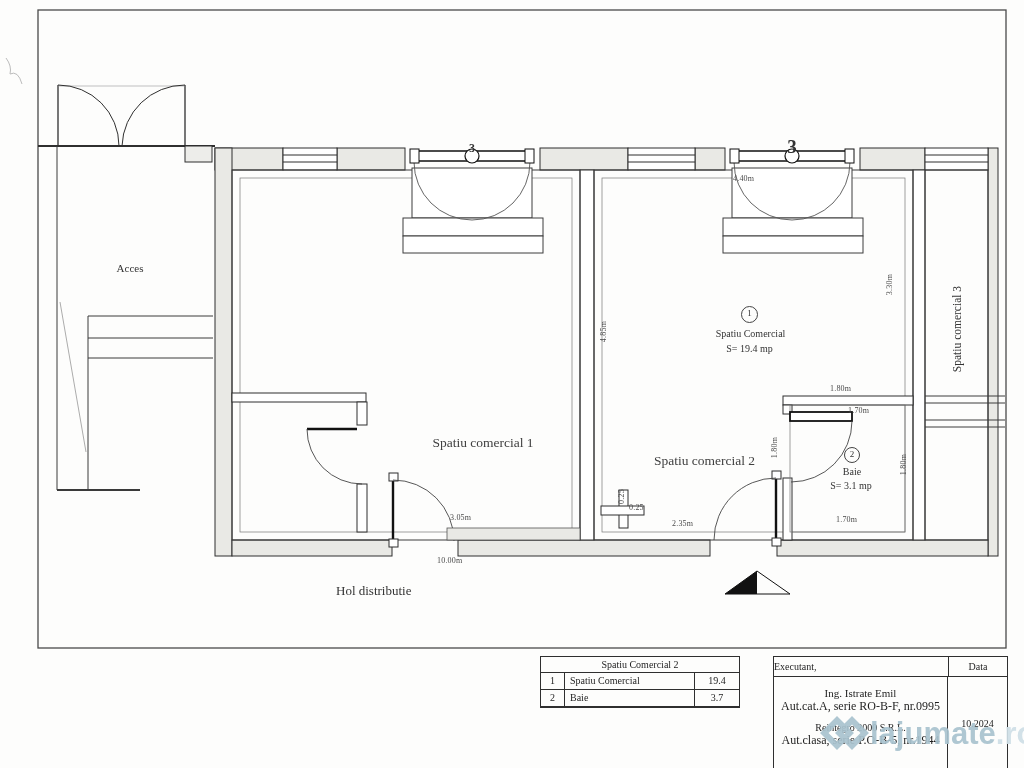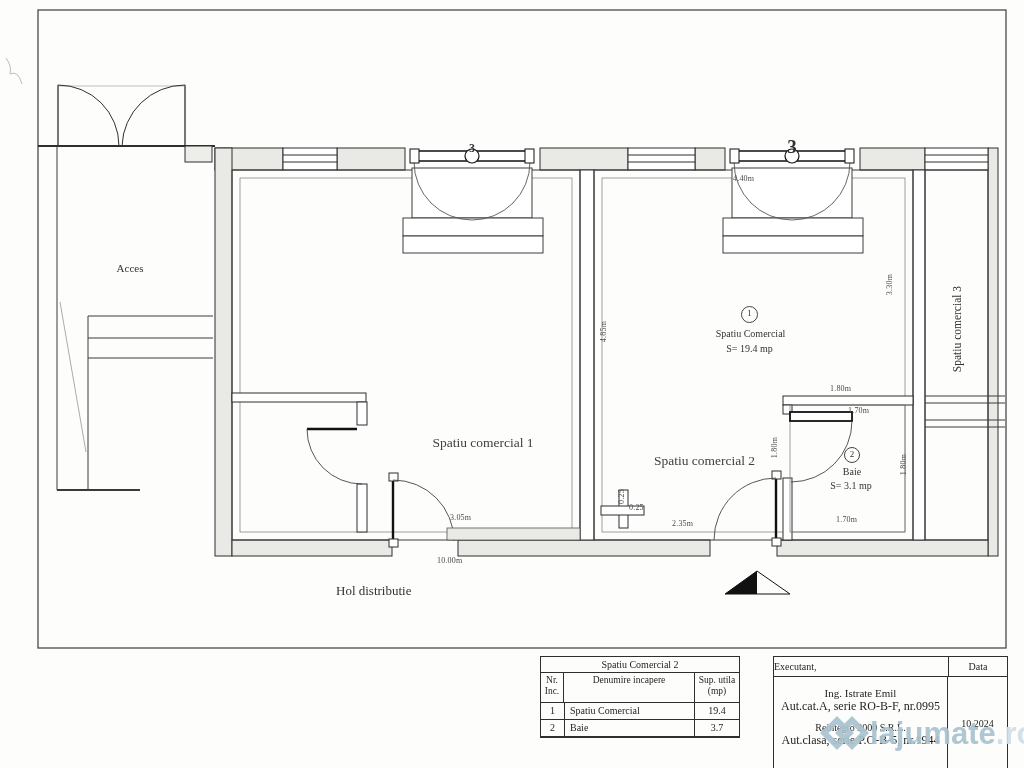--- a/index.html
+++ b/index.html
@@ -212,25 +212,20 @@
   <span class="lbl dim" style="left:836px;top:515px;">1.70m</span>
   <span class="lbl dim" style="left:629px;top:503px;">0.25</span>
   <span class="lbl dim rot ctr" style="left:586px;top:327px;width:34px;">4.85m</span>
   <span class="lbl dim rot ctr" style="left:872px;top:280px;width:34px;">3.30m</span>
   <span class="lbl dim rot ctr" style="left:757px;top:443px;width:34px;">1.80m</span>
   <span class="lbl dim rot ctr" style="left:886px;top:460px;width:34px;">1.80m</span>
   <span class="lbl dim rot ctr" style="left:604px;top:492px;width:34px;">0.25</span>
 
   <div class="rt" style="left:540px;top:656px;width:198px;">
     <div class="rt-title">Spatiu Comercial 2</div>
-    <div class="rt-head">
-      <div class="c-nr">Nr. Inc.</div>
-      <div class="c-name h">Denumire incapere</div>
-      <div class="c-area" style="white-space:normal;">Sup. utila (mp)</div>
-    </div>
     <div class="rt-row">
       <div class="c-nr">1</div>
       <div class="c-name">Spatiu Comercial</div>
       <div class="c-area">19.4</div>
     </div>
     <div class="rt-row">
       <div class="c-nr">2</div>
       <div class="c-name">Baie</div>
       <div class="c-area">3.7</div>
     </div>

